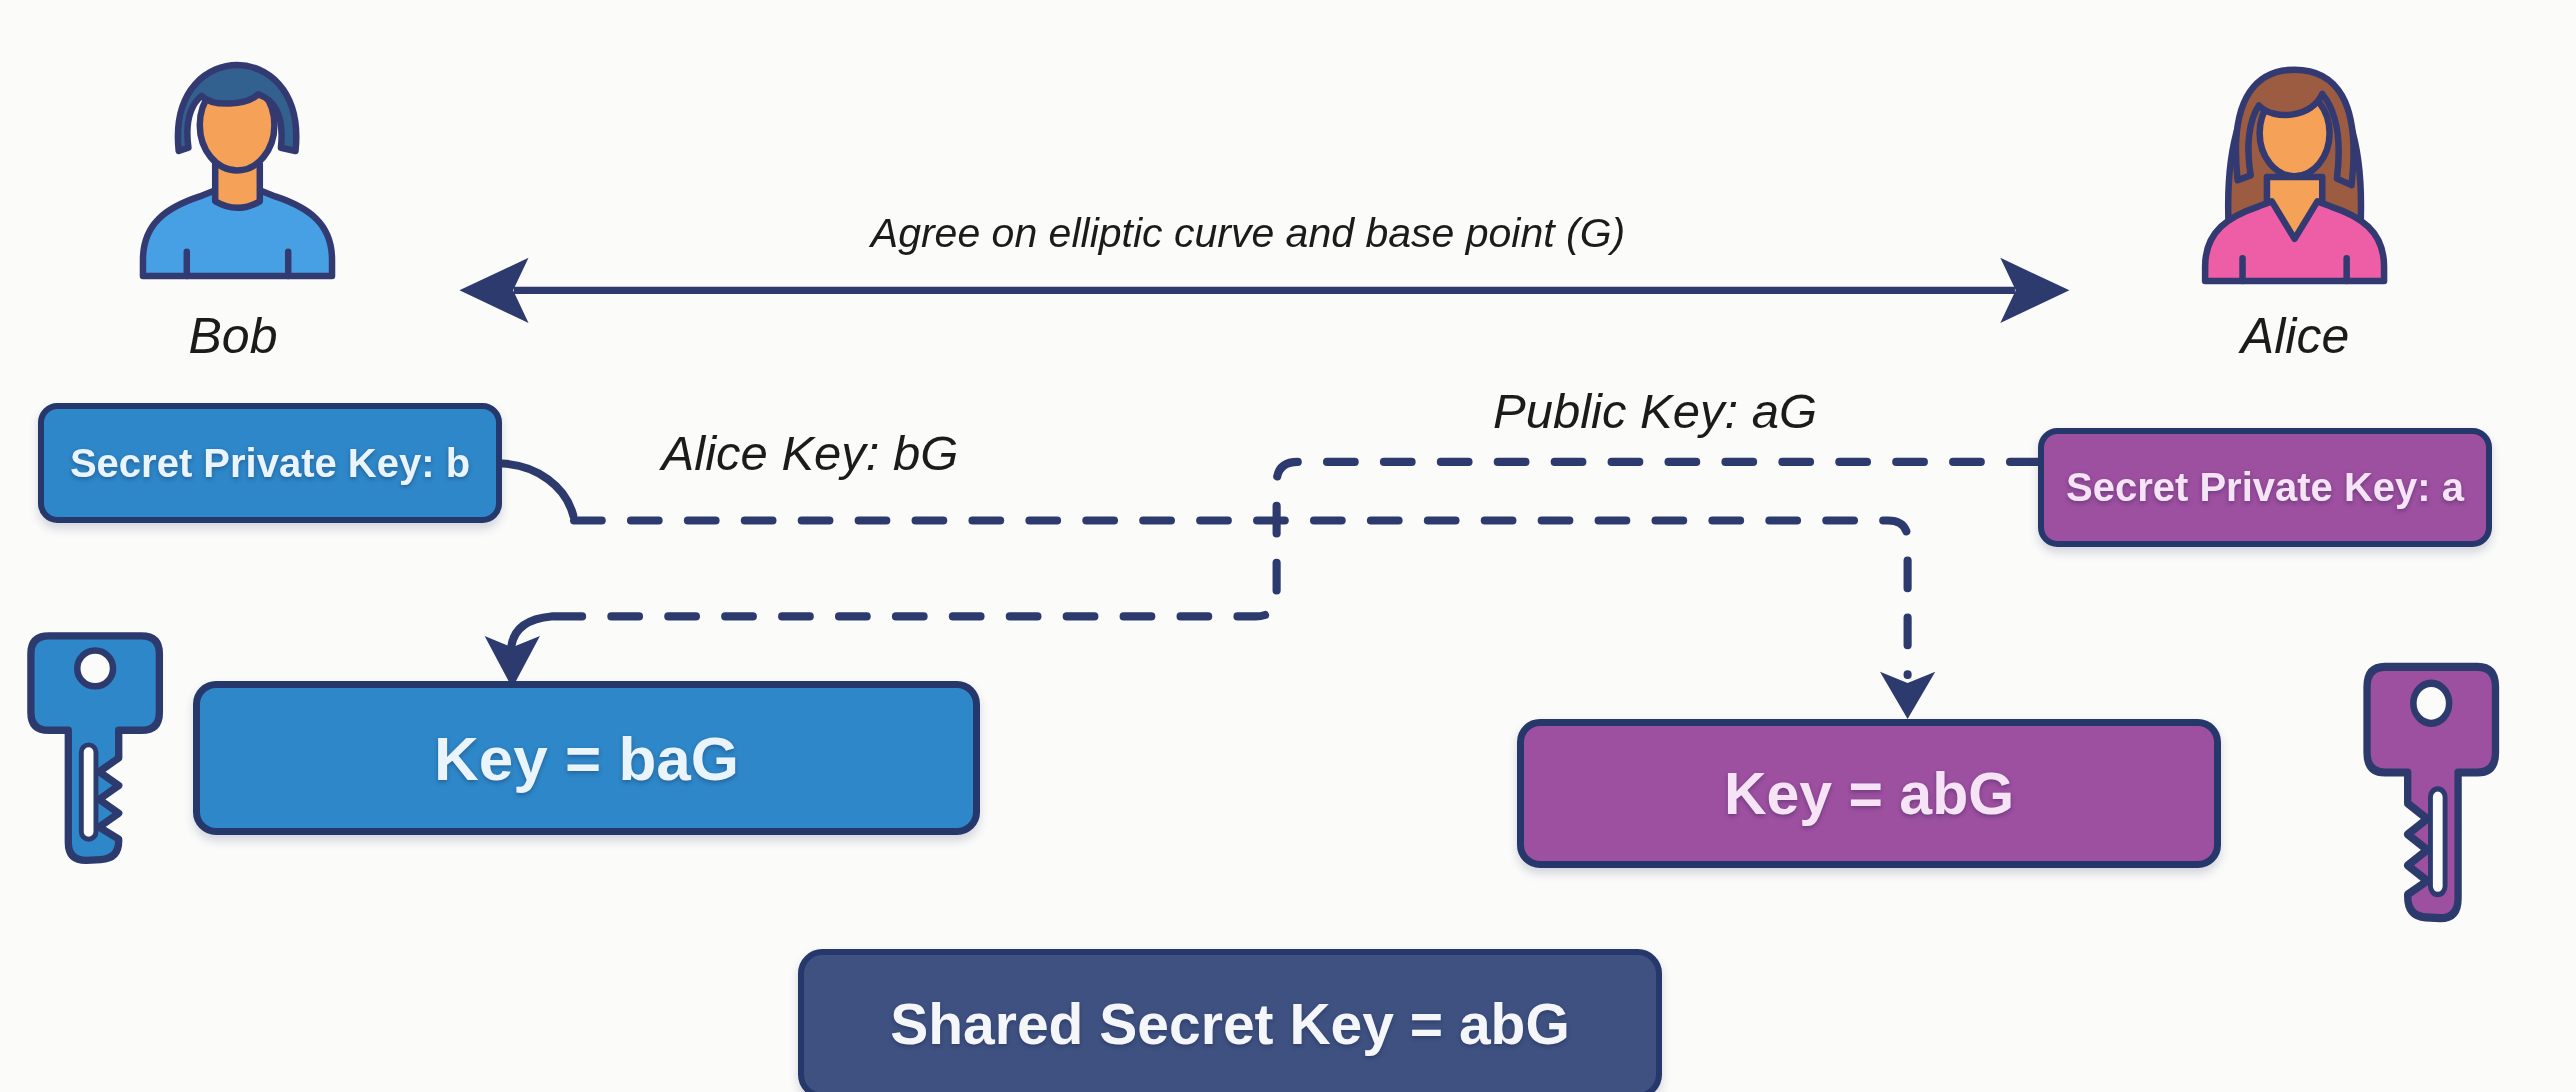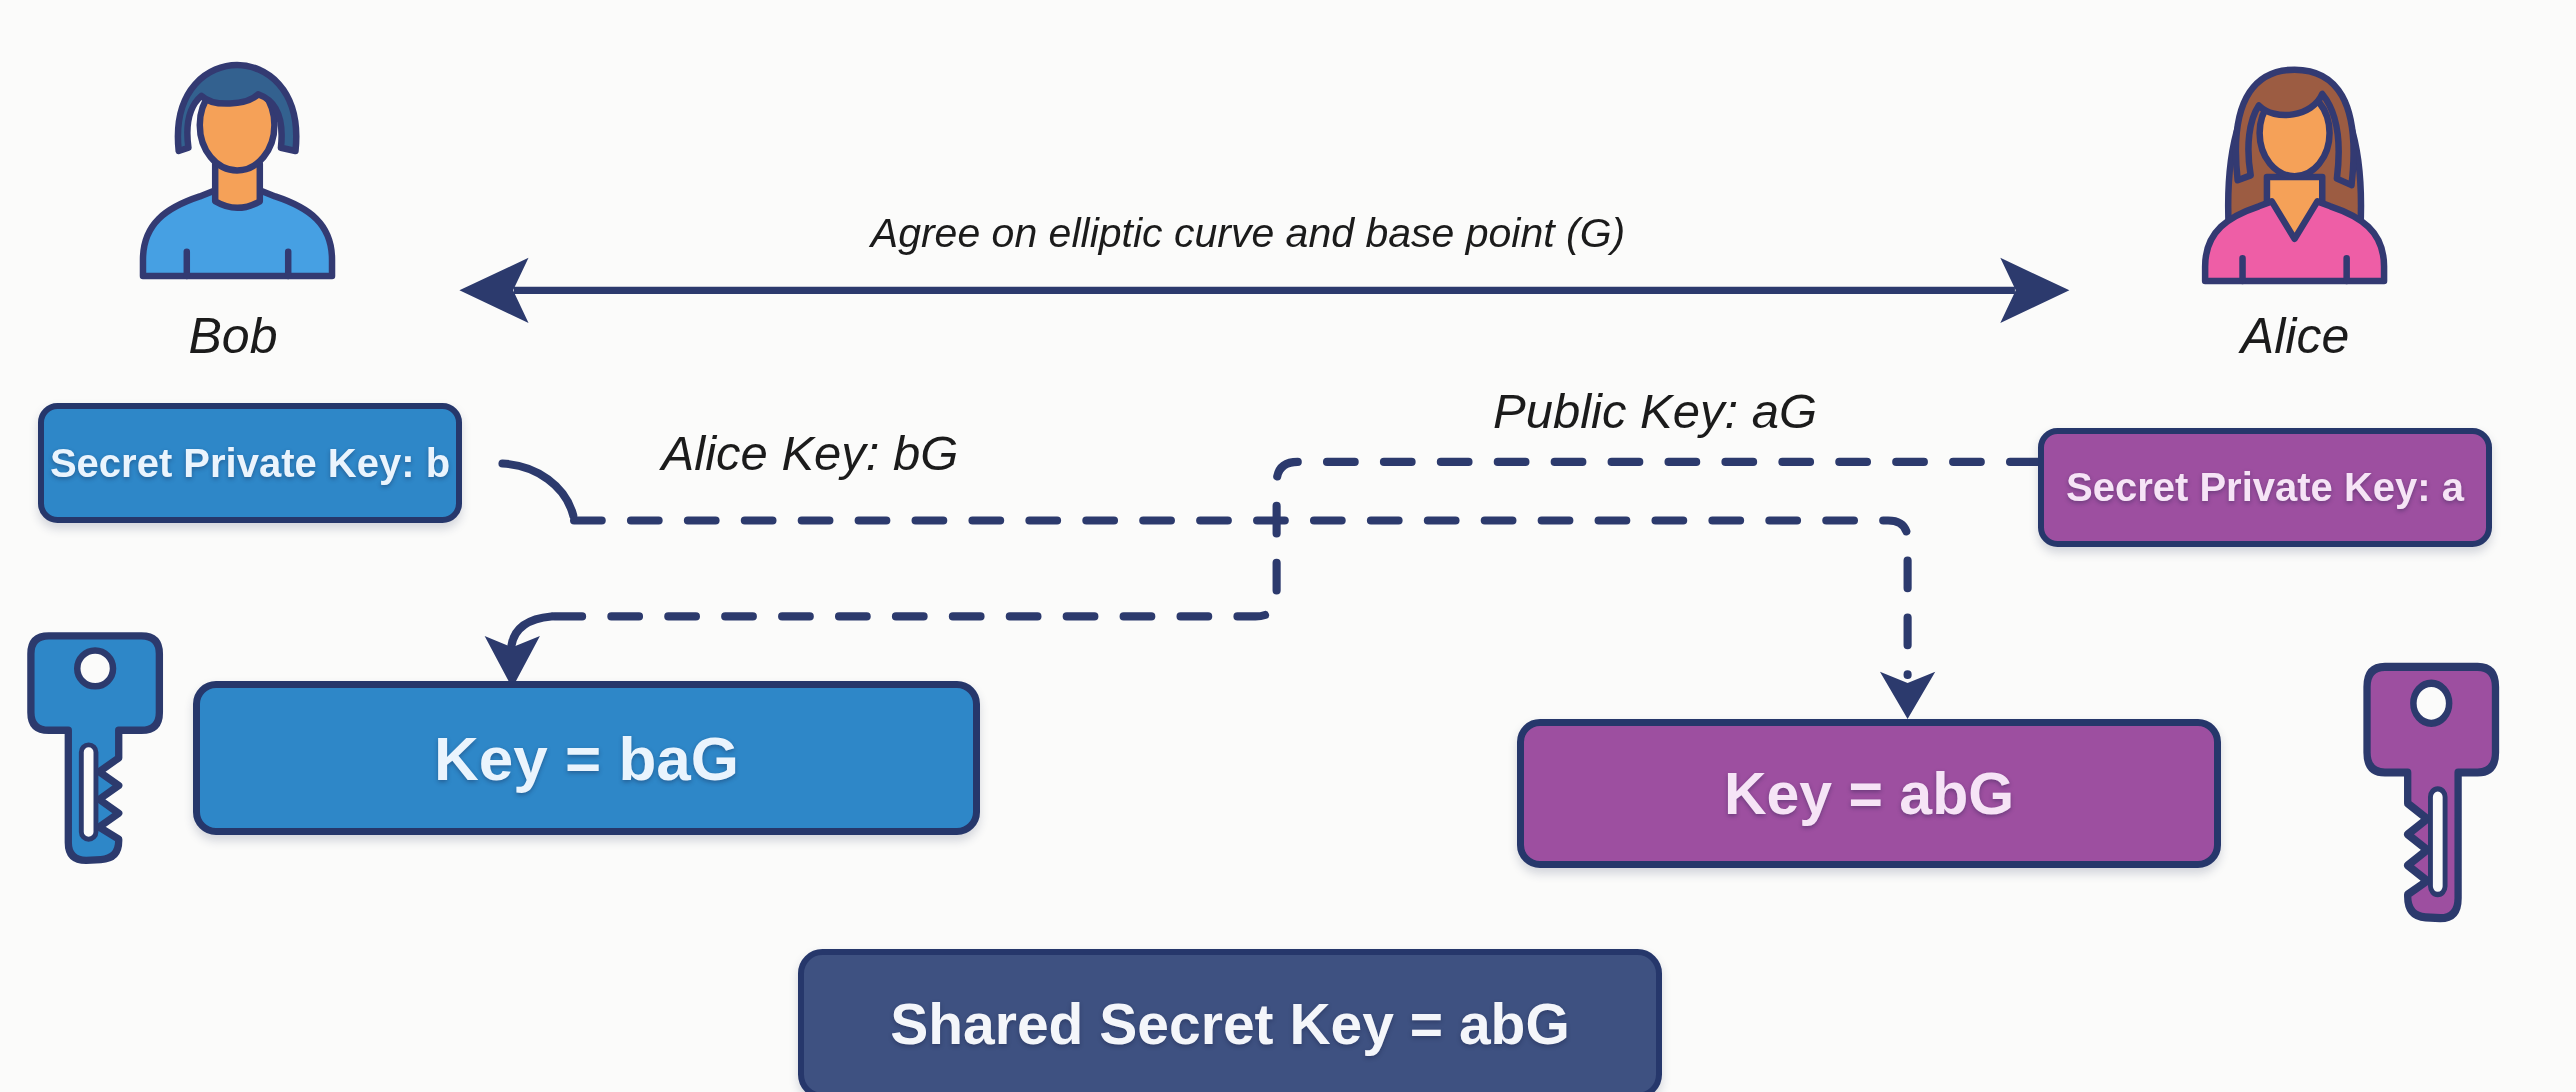--- a/index.html
+++ b/index.html
@@ -104,21 +104,21 @@
   </svg>
 
   <div class="lbl name-lbl" style="left:233px;top:307px">Bob</div>
   <div class="lbl name-lbl" style="left:2295px;top:307px">Alice</div>
 
   <div class="lbl agree-lbl" style="left:1248px;top:210px">Agree on elliptic curve and base point (G)</div>
 
   <div class="lbl pub-lbl" style="left:810px;top:430px">Alice Key: bG</div>
   <div class="lbl pub-lbl" style="left:1655px;top:388px">Public Key: aG</div>
 
-  <div class="box private-box blue" style="left:38px;top:403px;width:424px;height:120px">
+  <div class="box private-box blue" style="left:38px;top:403px;width:464px;height:120px">
     <span class="txt">Secret Private Key: b</span>
   </div>
   <div class="box private-box purple" style="left:2038px;top:428px;width:454px;height:119px">
     <span class="txt">Secret Private Key: a</span>
   </div>
 
   <div class="box result-box blue" style="left:193px;top:681px;width:787px;height:154px">
     <span class="txt">Key = baG</span>
   </div>
   <div class="box result-box purple" style="left:1517px;top:719px;width:704px;height:149px">

